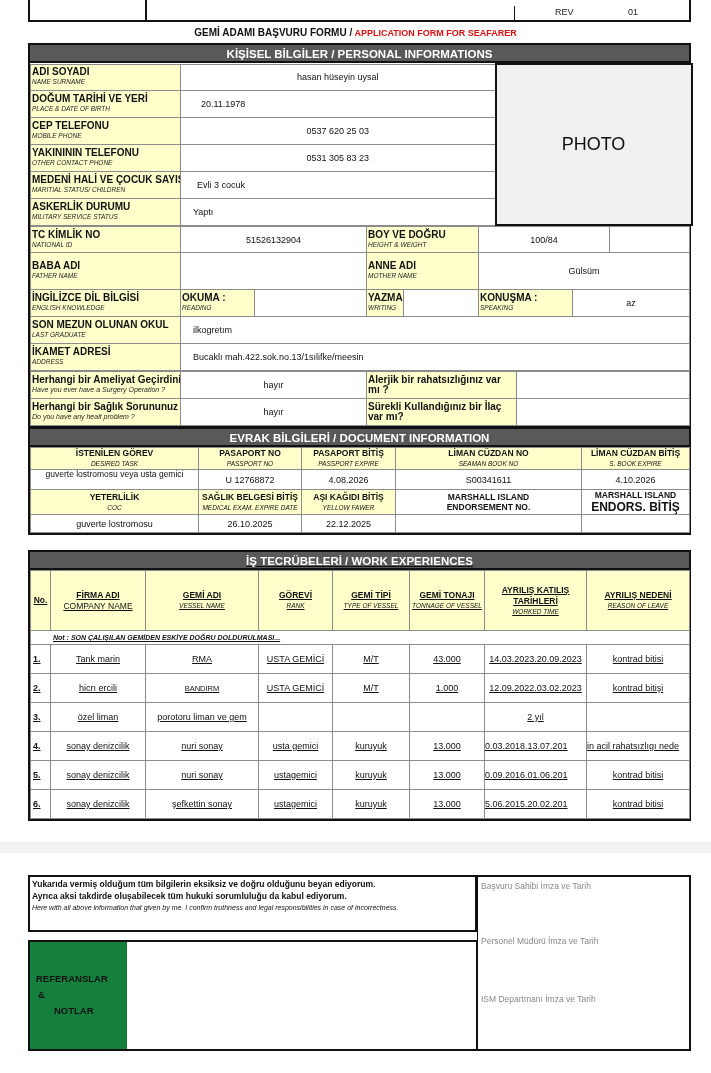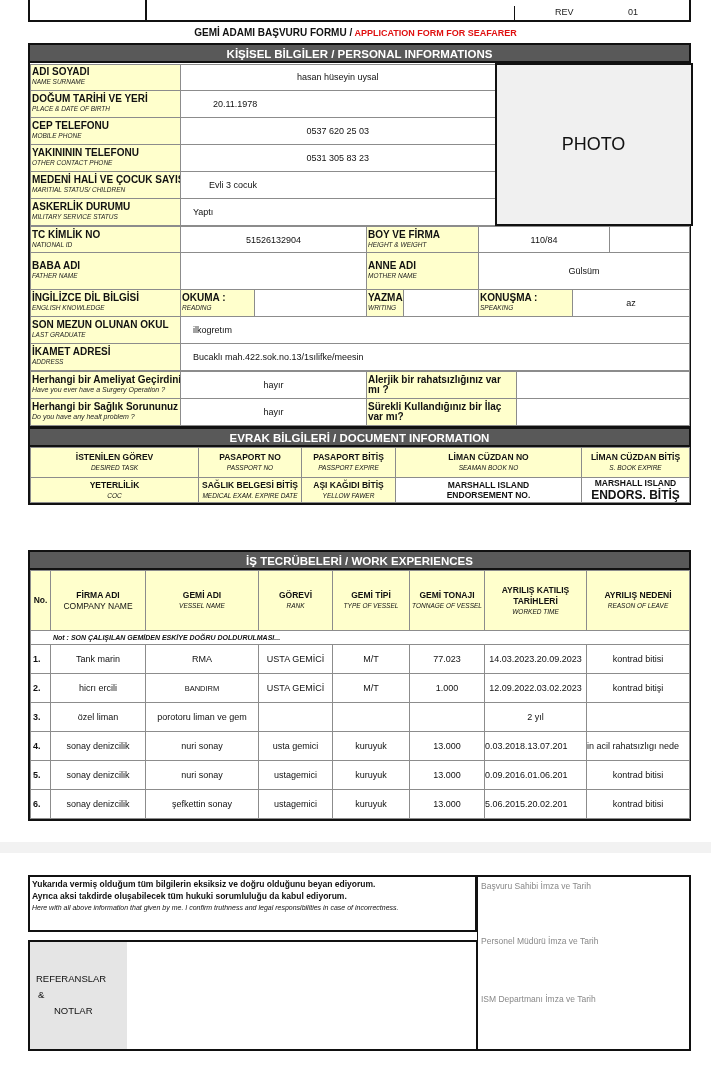--- a/index.html
+++ b/index.html
@@ -26,21 +26,21 @@
   .hdr b { display:block; font-size: 8.5px; line-height: 11px; }
   .hdr i { display:block; font-size: 6.5px; line-height: 10px; }
   .wrap { white-space: normal; line-height: 11px; }
   .band { left: 0; top: 842px; width: 711px; height: 11px; background: #f2f2f2; }
   .decl { left: 28px; top: 875px; width: 449px; height: 57px; border: 2px solid #111; padding: 1px 2px; }
   .decl b { display:block; font-size: 8.5px; line-height: 12px; }
   .decl i { display:block; font-size: 7px; line-height: 11px; white-space: normal; }
   .sigbox { left: 477px; top: 875px; width: 214px; height: 176px; border: 2px solid #111; border-left: 1px solid #111; }
   .sig { position: absolute; left: 3px; font-size: 8.5px; color: #888; }
   .refbox { left: 28px; top: 940px; width: 449px; height: 111px; border: 2px solid #111; border-right: 1px solid #111; }
-  .reflbl { position: absolute; left: 0; top: 0; width: 97px; height: 107px; background: #e5e5e5; font-size: 9.5px; font-weight: normal; }
+  .reflbl { position: absolute; left: 0; top: 0; width: 97px; height: 107px; background: #15803d; font-size: 9.5px; font-weight: bold; }
 </style>
 </head>
 <body>
 
 <div class="abs topbox">
   <div class="div1"></div>
   <div class="div2"></div>
   <span class="rev">REV</span>
   <span class="revno">01</span>
 </div>
@@ -67,42 +67,42 @@
             <i>NAME SURNAME</i>
           </td>
       <td class="val" colspan="3">hasan hüseyin uysal</td>
       <td class="photo" colspan="2" rowspan="6">PHOTO</td>
     </tr>
     <tr style="height:27px">
       <td class="lbl">
             <b>DOĞUM TARİHİ VE YERİ</b>
             <i>PLACE &amp; DATE OF BIRTH</i>
           </td>
-      <td class="valL" colspan="3" style="padding-left:32px">20.11.1978</td>
+      <td class="valL" colspan="3" style="padding-left:20px">20.11.1978</td>
     </tr>
     <tr style="height:27px">
       <td class="lbl">
             <b>CEP TELEFONU</b>
             <i>MOBILE PHONE</i>
           </td>
       <td class="val" colspan="3">0537 620 25 03</td>
     </tr>
     <tr style="height:27px">
       <td class="lbl">
             <b>YAKINININ TELEFONU</b>
             <i>OTHER CONTACT PHONE</i>
           </td>
       <td class="val" colspan="3">0531 305 83 23</td>
     </tr>
     <tr style="height:27px">
       <td class="lbl">
             <b>MEDENİ HALİ VE ÇOCUK SAYISI</b>
             <i>MARITIAL STATUS/ CHILDREN</i>
           </td>
-      <td class="valL" colspan="3" style="padding-left:28px">Evli 3 cocuk</td>
+      <td class="valL" colspan="3" style="padding-left:16px">Evli 3 cocuk</td>
     </tr>
     <tr style="height:27px">
       <td class="lbl">
             <b>ASKERLİK DURUMU</b>
             <i>MILITARY SERVICE STATUS</i>
           </td>
       <td class="valL" colspan="3">Yaptı</td>
     </tr>
   </tbody>
     </table>
@@ -118,24 +118,24 @@
         <col style="width:80px">
     </colgroup>
     <tbody>
         <tr style="height:26px">
       <td class="lbl">
             <b>TC KİMLİK NO</b>
             <i>NATIONAL ID</i>
           </td>
       <td class="val" colspan="2">51526132904</td>
       <td class="lbl" colspan="2">
-            <b>BOY VE FİRMA</b>
+            <b>BOY VE DOĞRU</b>
             <i>HEIGHT &amp; WEIGHT</i>
           </td>
-      <td class="val" colspan="2">110/84</td>
+      <td class="val" colspan="2">100/84</td>
       <td class="val"></td>
     </tr>
     <tr style="height:37px">
       <td class="lbl">
             <b>BABA ADI</b>
             <i>FATHER NAME</i>
           </td>
       <td class="val" colspan="2"></td>
       <td class="lbl" colspan="2">
             <b>ANNE ADI</b>
@@ -220,41 +220,48 @@
   <div class="shead">EVRAK BİLGİLERİ / DOCUMENT INFORMATION</div>
   <table>
     <colgroup>
         <col style="width:168px">
         <col style="width:103px">
         <col style="width:94px">
         <col style="width:186px">
         <col style="width:108px">
       </colgroup>
     <tbody>
-        <tr style="height:30px">
+        <tr style="height:22px">
       <td class="hdr">
             <b>İSTENİLEN GÖREV</b>
             <i>DESIRED TASK</i>
           </td>
       <td class="hdr">
             <b>PASAPORT NO</b>
             <i>PASSPORT NO</i>
           </td>
       <td class="hdr">
             <b>PASAPORT BİTİŞ</b>
             <i>PASSPORT EXPIRE</i>
           </td>
       <td class="hdr">
             <b>LİMAN CÜZDAN NO</b>
             <i>SEAMAN BOOK NO</i>
           </td>
       <td class="hdr">
             <b>LİMAN CÜZDAN BİTİŞ</b>
             <i>S. BOOK EXPIRE</i>
           </td>
+    </tr>
+    <tr style="height:20px">
+      <td class="val wrap" style="vertical-align:top;font-size:8.5px;line-height:9px">guverte lostromosu veya usta gemici</td>
+      <td class="val">U 12768872</td>
+      <td class="val">4.08.2026</td>
+      <td class="val">S00341611</td>
+      <td class="val">4.10.2026</td>
     </tr>
     <tr style="height:24px">
       <td class="hdr">
             <b>YETERLİLİK</b>
             <i>COC</i>
           </td>
       <td class="hdr">
             <b>SAĞLIK BELGESİ BİTİŞ</b>
             <i>MEDICAL EXAM. EXPIRE DATE</i>
           </td>
@@ -264,25 +271,32 @@
           </td>
       <td style="background:#fff;text-align:center">
             <b style="display:block;font-size:8.5px">MARSHALL ISLAND</b>
             <b style="display:block;font-size:8.5px">ENDORSEMENT NO.</b>
           </td>
       <td style="background:#fff;text-align:center">
             <b style="display:block;font-size:8.5px">MARSHALL ISLAND</b>
             <b style="display:block;font-size:12px">ENDORS. BİTİŞ</b>
           </td>
     </tr>
+    <tr style="height:18px">
+      <td class="val">guverte lostromosu</td>
+      <td class="val">26.10.2025</td>
+      <td class="val">22.12.2025</td>
+      <td class="val"></td>
+      <td class="val"></td>
+    </tr>
   </tbody>
     </table>
 </div>
 
-<div class="abs section" style="top:550px;">
+<div class="abs section" style="top:550px;text-decoration:underline;">
   <div class="shead">İŞ TECRÜBELERİ / WORK EXPERIENCES</div>
   <table>
     <colgroup>
         <col style="width:20px">
         <col style="width:95px">
         <col style="width:113px">
         <col style="width:74px">
         <col style="width:77px">
         <col style="width:75px">
         <col style="width:102px">
@@ -326,21 +340,21 @@
       <td colspan="8" style="font-size:7px;font-weight:bold;font-style:italic;padding-left:22px">Not : SON ÇALIŞILAN GEMİDEN ESKİYE DOĞRU DOLDURULMASI...</td>
     </tr>
     </tbody>
       <tbody id="exp-body">
         <tr style="height: 29px;">
           <td class="val" style="font-weight: bold; text-align: left; padding-left: 2px;">1.</td>
           <td class="val">Tank marin</td>
           <td class="val">RMA</td>
           <td class="val">USTA GEMİCİ</td>
           <td class="val">M/T</td>
-          <td class="val">77.023</td>
+          <td class="val">43.000</td>
           <td class="val wrap" style="word-break: break-all;">14.03.2023.20.09.2023</td>
           <td class="val">kontrad bitisi</td>
         </tr>
         <tr style="height: 29px;">
           <td class="val" style="font-weight: bold; text-align: left; padding-left: 2px;">2.</td>
           <td class="val">hicrı ercili</td>
           <td class="val" style="font-size: 7.5px;">BANDIRM</td>
           <td class="val">USTA GEMİCİ</td>
           <td class="val">M/T</td>
           <td class="val">1.000</td>

